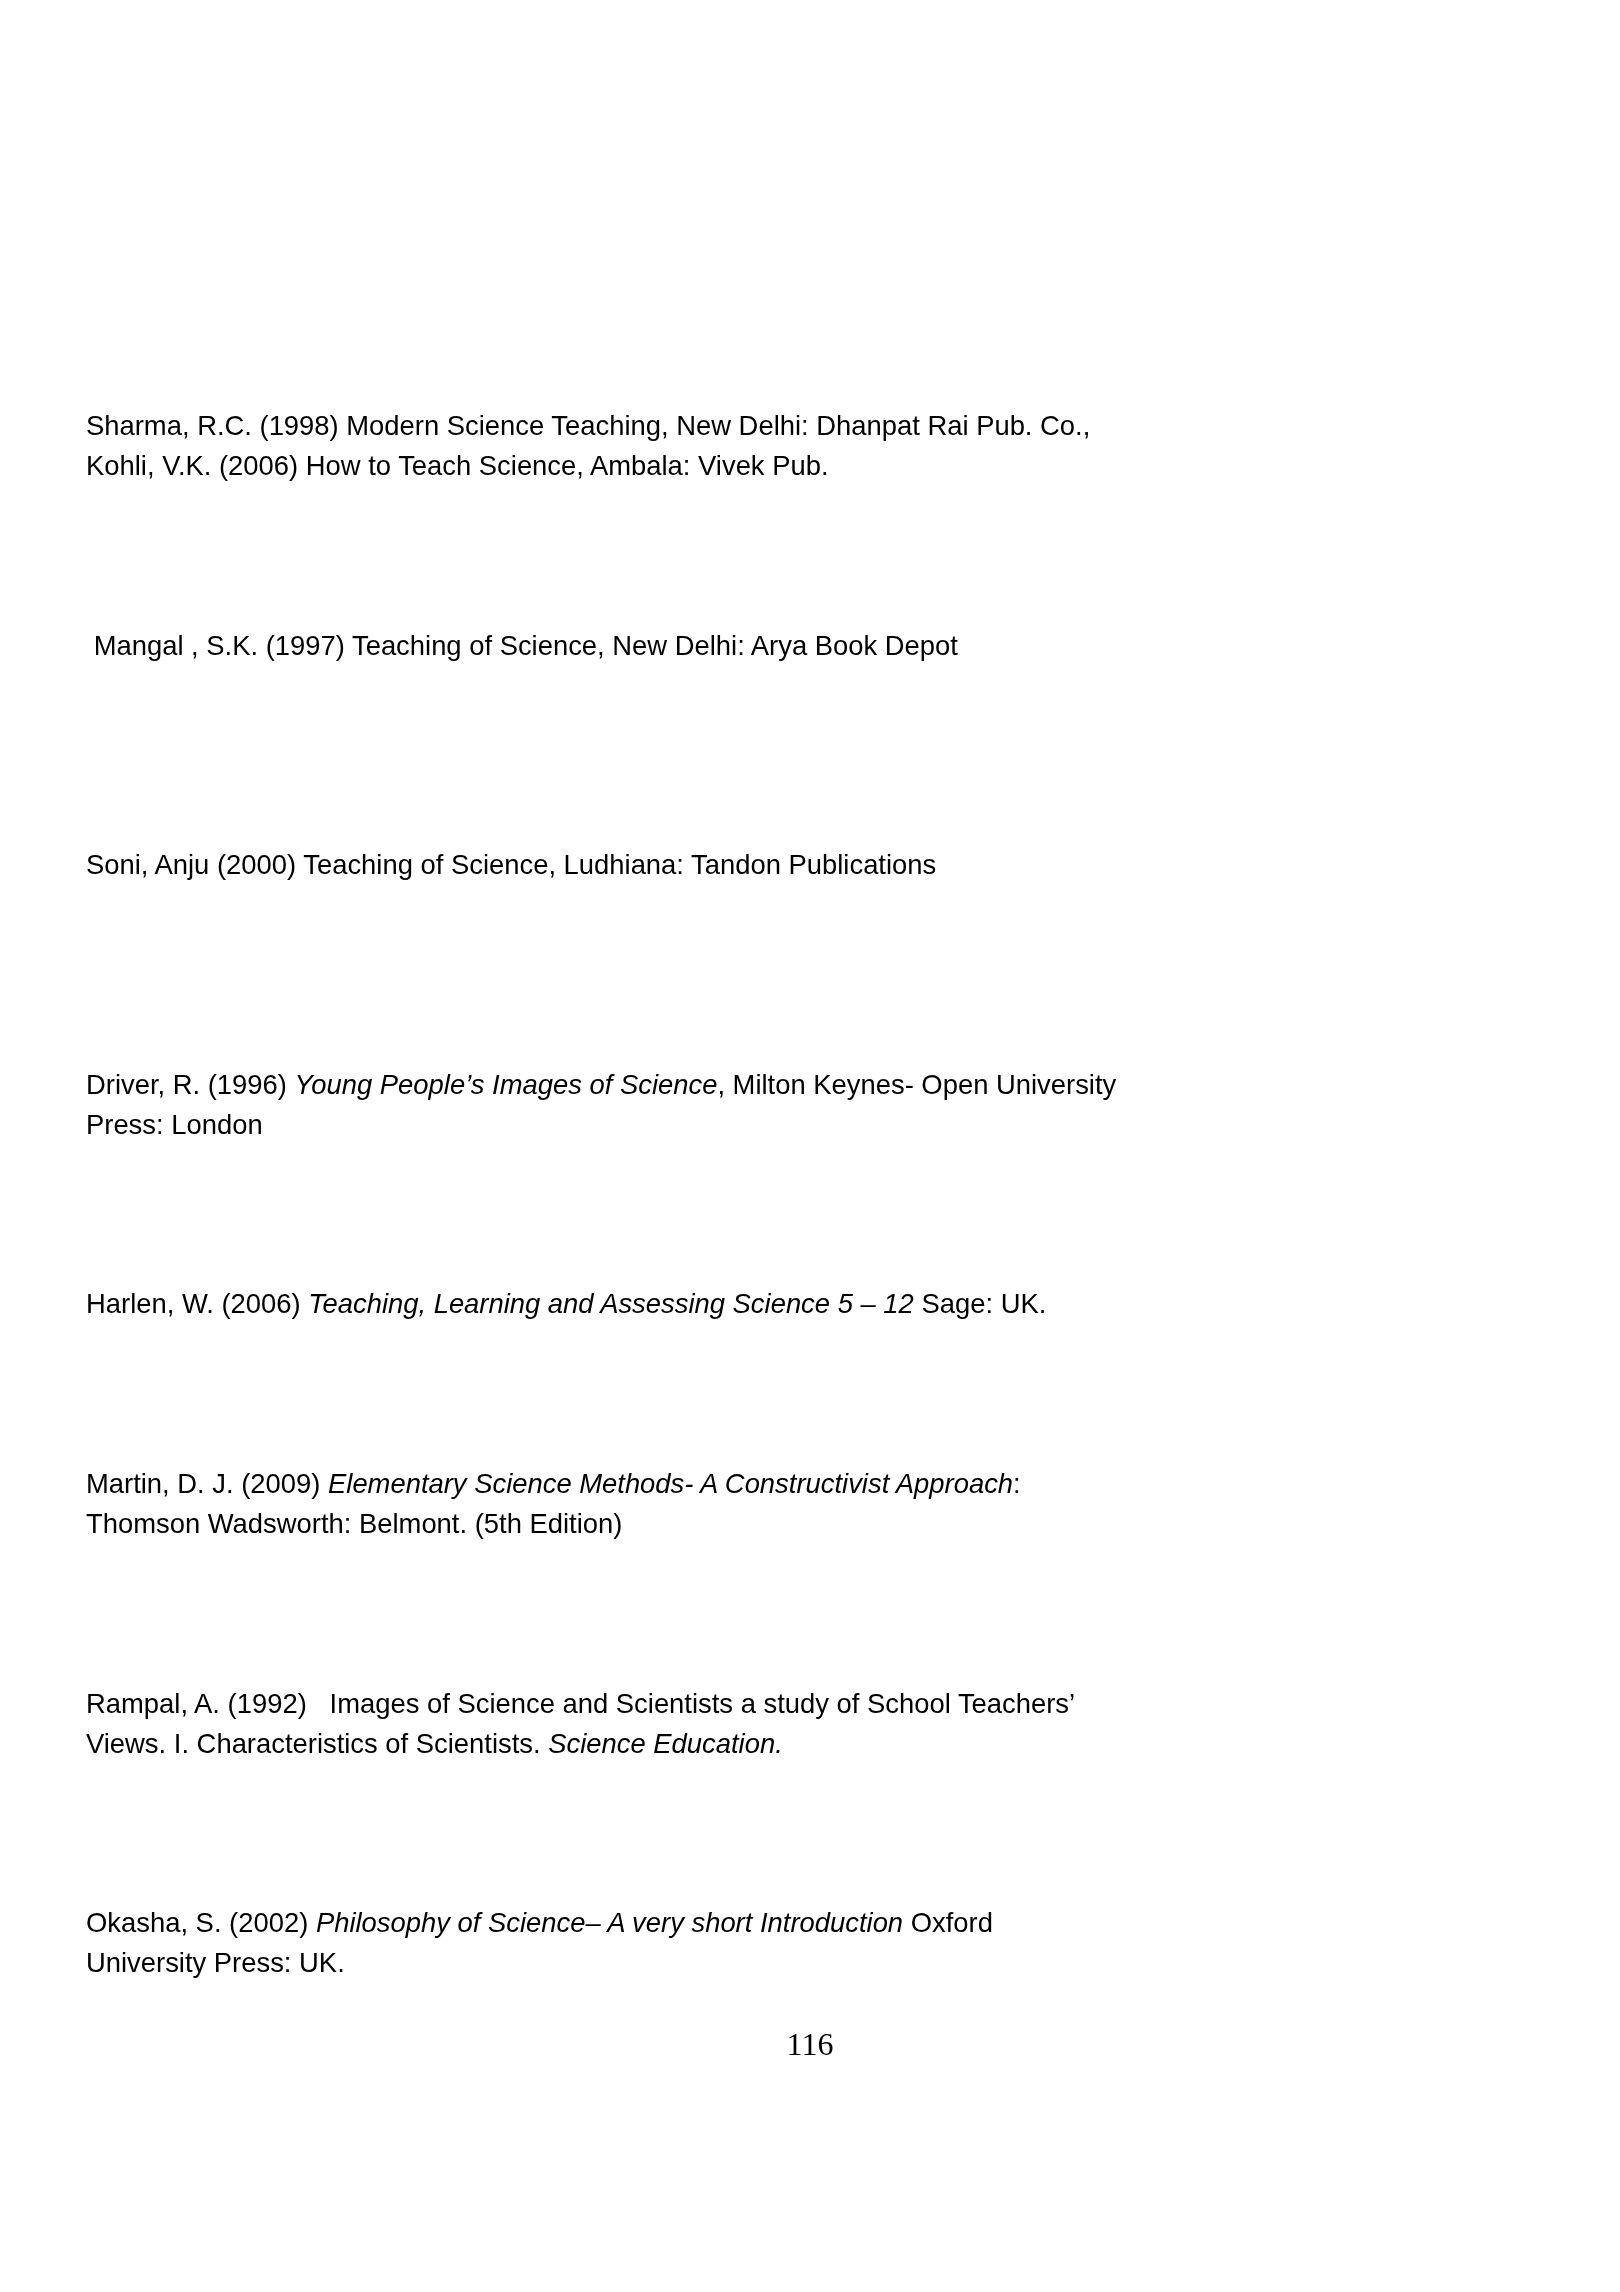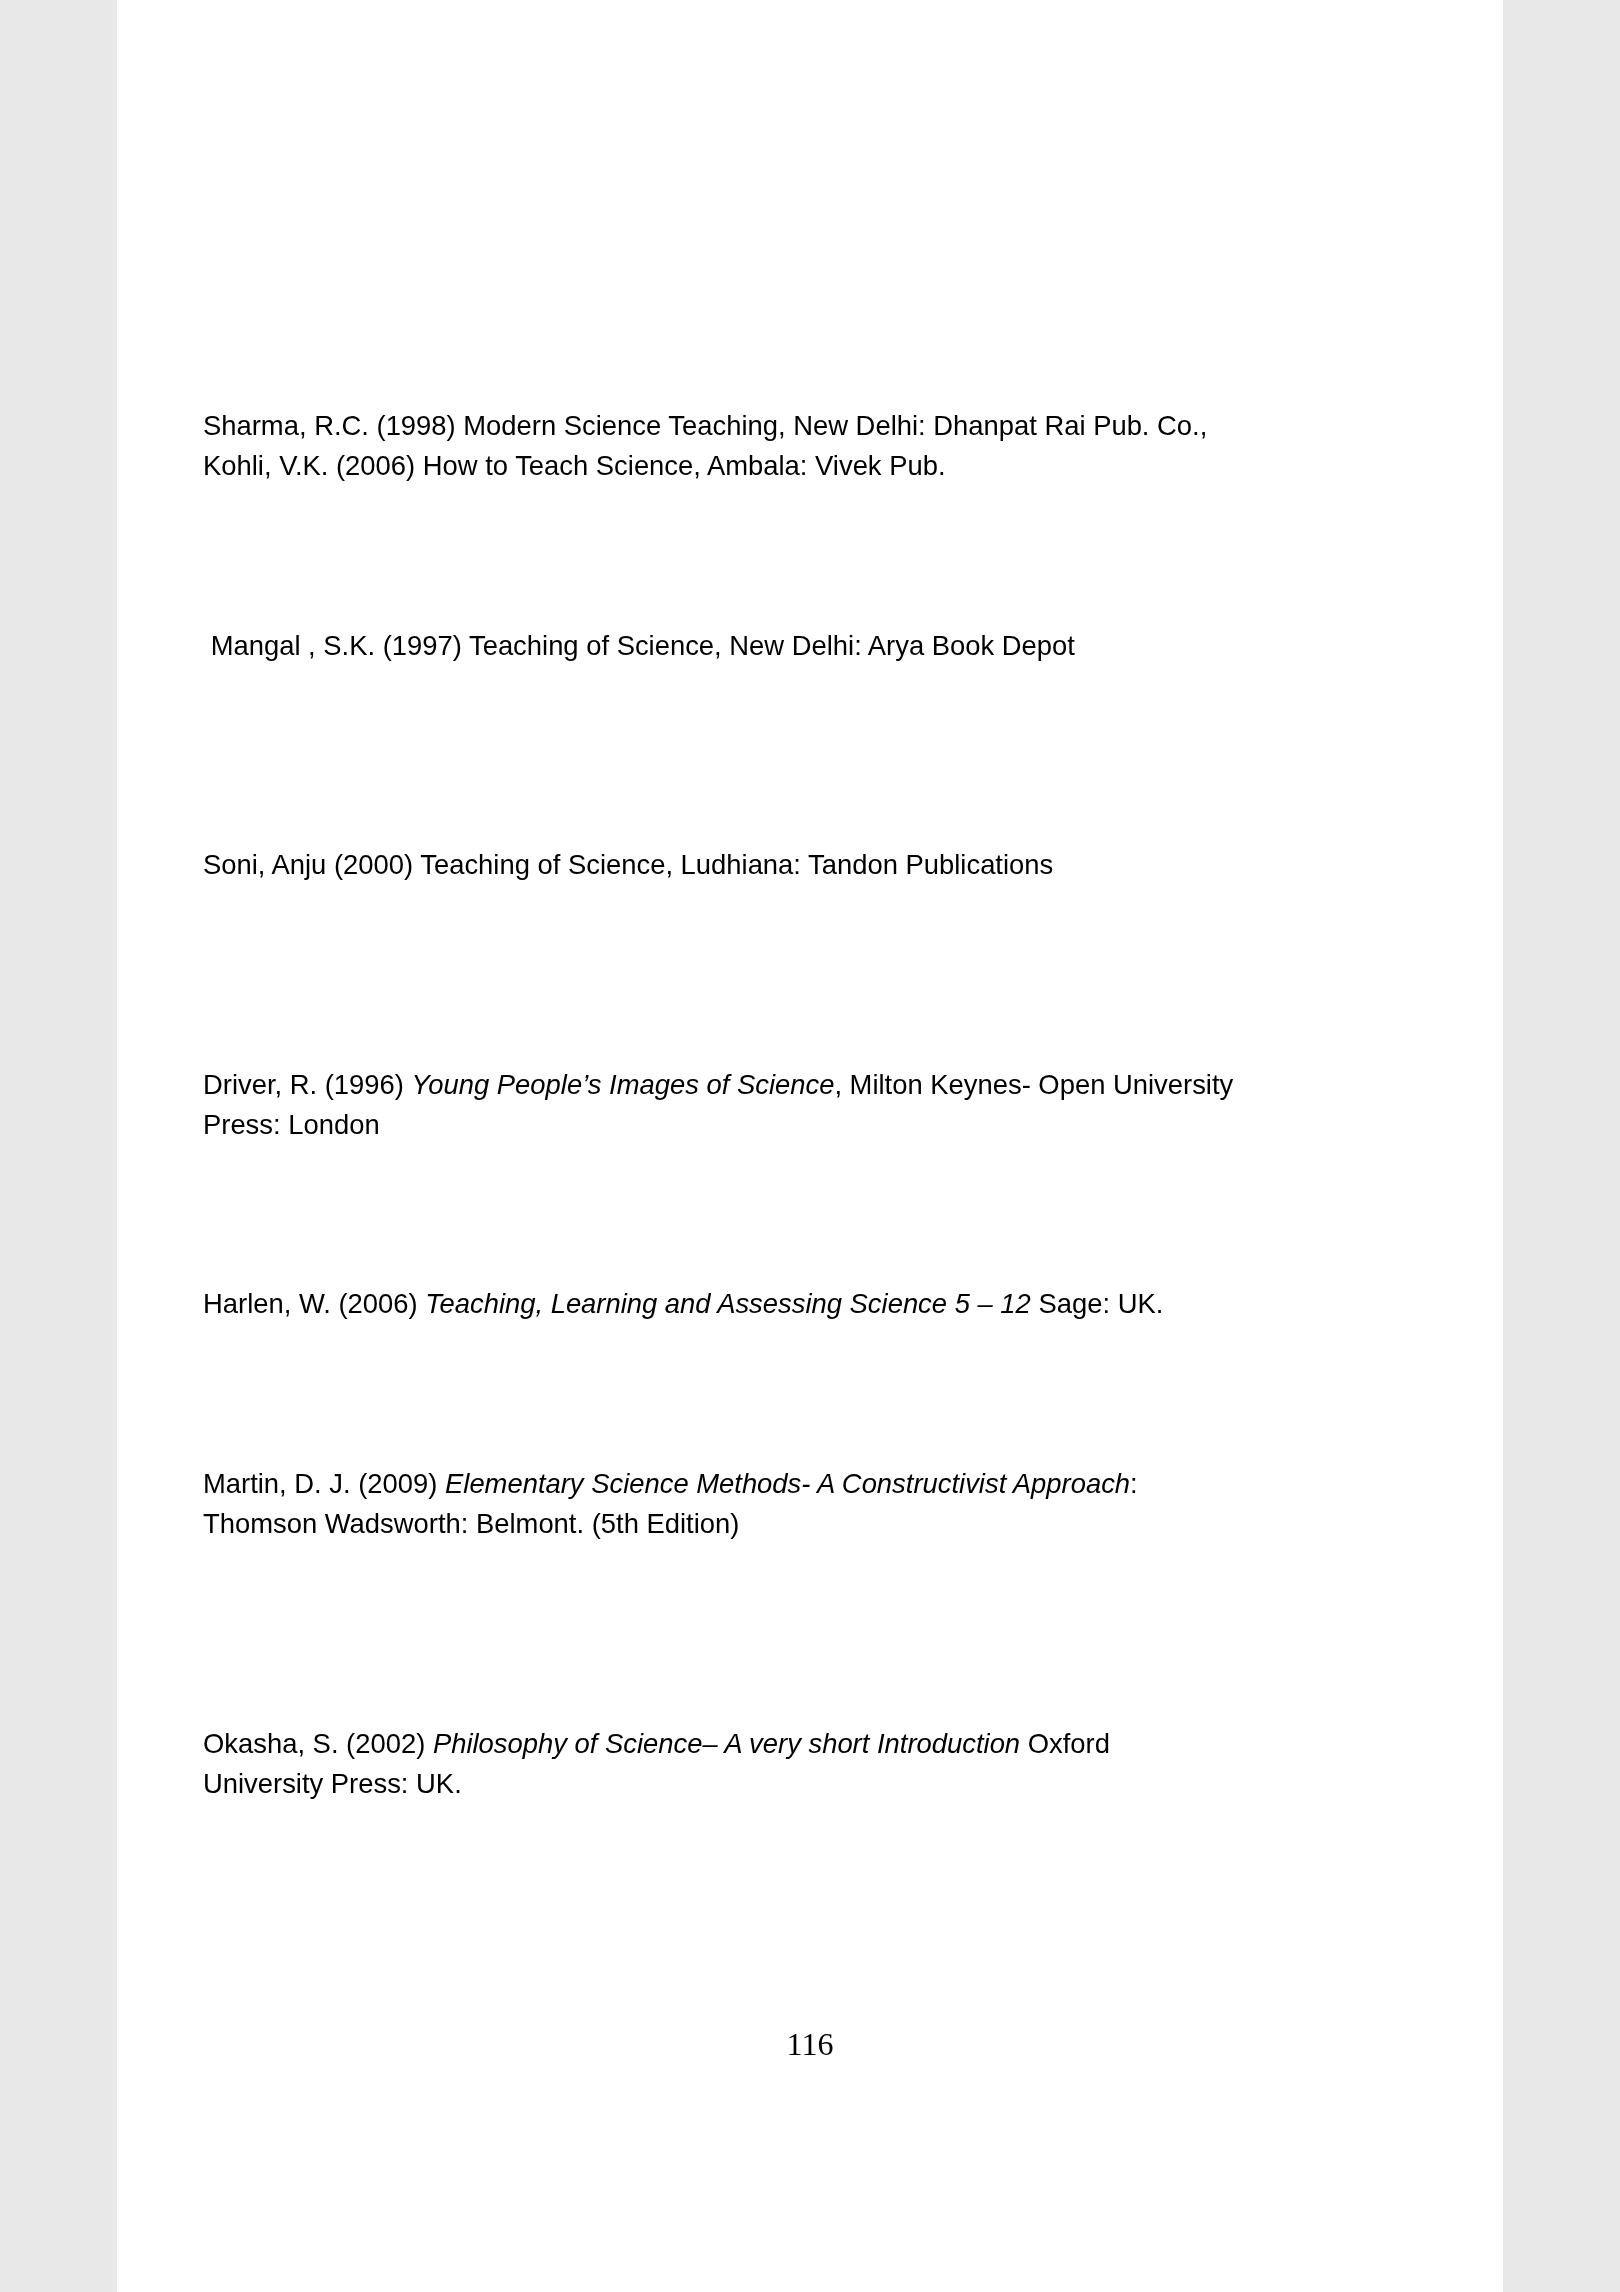--- a/index.html
+++ b/index.html
@@ -1,18 +1,18 @@
 <!DOCTYPE html>
 <html><head>
 <meta charset="utf-8">
 <style>
   html, body { margin: 0; padding: 0; background: #e8e8e8; }
   .page {
     position: relative;
-    width: 1386px;
+    width: 1620px;
     height: 2293px;
     background: #ffffff;
     font-family: "Liberation Sans", sans-serif;
     color: #000000;
     margin: 0 auto;
     overflow: hidden;
   }
   .refs {
     position: absolute;
     left: 86px;
@@ -52,20 +52,22 @@
 
 
     <p class="ref"><span>Driver, R. (1996) </span><span class="it">Young People’s Images of Science</span><span>, Milton Keynes- Open University
 Press: London</span></p>
 
     <p class="ref"><span>Harlen, W. (2006) </span><span class="it">Teaching, Learning and Assessing Science 5 – 12</span><span> Sage: UK.</span></p>
 
     <p class="ref"><span>Martin, D. J. (2009) </span><span class="it">Elementary Science Methods- A Constructivist Approach</span><span>:
 Thomson Wadsworth: Belmont. (5th Edition)</span></p>
 
+    <p class="ref"><span>Rampal, A. (1992)   Images of Science and Scientists a study of School Teachers’
+Views. I. Characteristics of Scientists. </span><span class="it">Science Education.</span></p>
 
     <p class="ref"><span>Okasha, S. (2002) </span><span class="it">Philosophy of Science– A very short Introduction</span><span> Oxford
 University Press: UK.</span></p>
 
     
 
     
 
     
 

